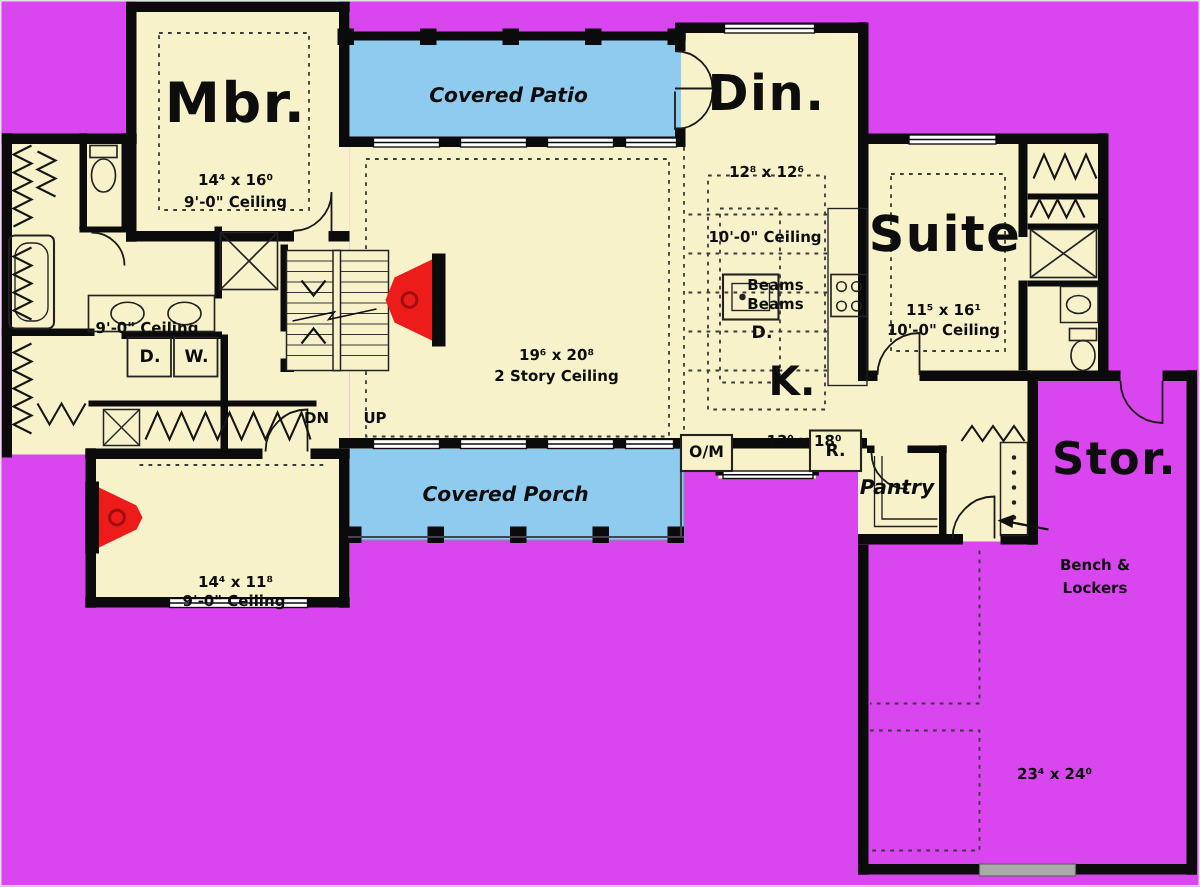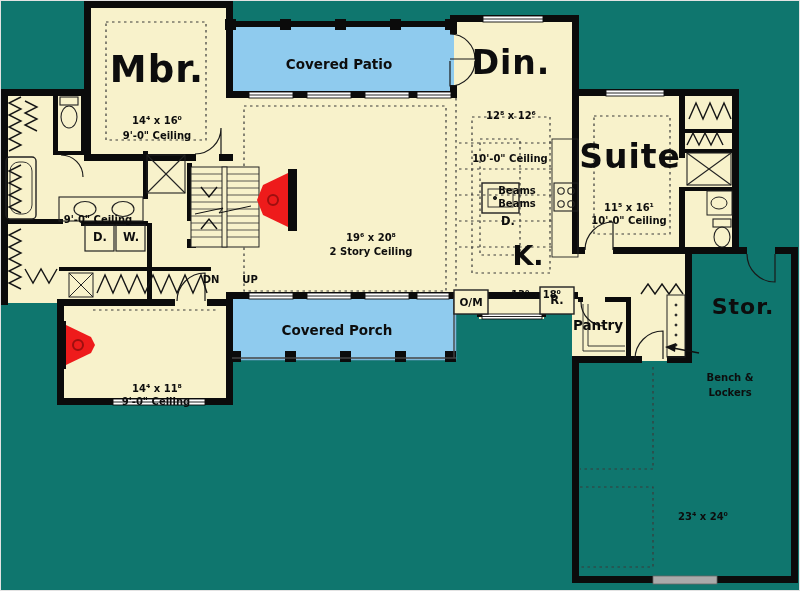--- a/index.html
+++ b/index.html
@@ -1,31 +1,31 @@
 <!DOCTYPE html>
 <html><head>
 <meta charset="utf-8">
 <style>
   html,body{margin:0;padding:0;background:#fff;}
   .plan{
-    position:relative;width:800px;height:591px;background:#0f766e;
+    position:relative;width:800px;height:591px;background:#d946ef;
     font-family:"DejaVu Sans",sans-serif;overflow:hidden;
     border:1px solid #e3e3e3;box-sizing:border-box;
   }
   .plan svg{position:absolute;left:0;top:0;}
   .lbl{
     position:absolute;transform:translate(-50%,-50%);
     font-weight:bold;color:#0d0d0d;white-space:nowrap;text-align:center;
     line-height:1;letter-spacing:0px;
   }
   .t38{font-size:37px;letter-spacing:1px;}
   .t34{font-size:33px;letter-spacing:1px;}
-  .t30{font-size:22px;letter-spacing:1px;}
+  .t30{font-size:30px;letter-spacing:1px;}
   .t28{font-size:27px;}
-  .t14{font-size:13.5px;}
+  .t14{font-size:13.5px;font-style:italic;}
   .t13{font-size:10px;margin-top:27px;}
   .t12{font-size:11.5px;}
   .t11{font-size:10.5px;text-align:center;}
 </style>
 </head>
 <body>
 
 <div class="plan">
 <svg width="800" height="591" viewBox="0 0 800 591">
 

